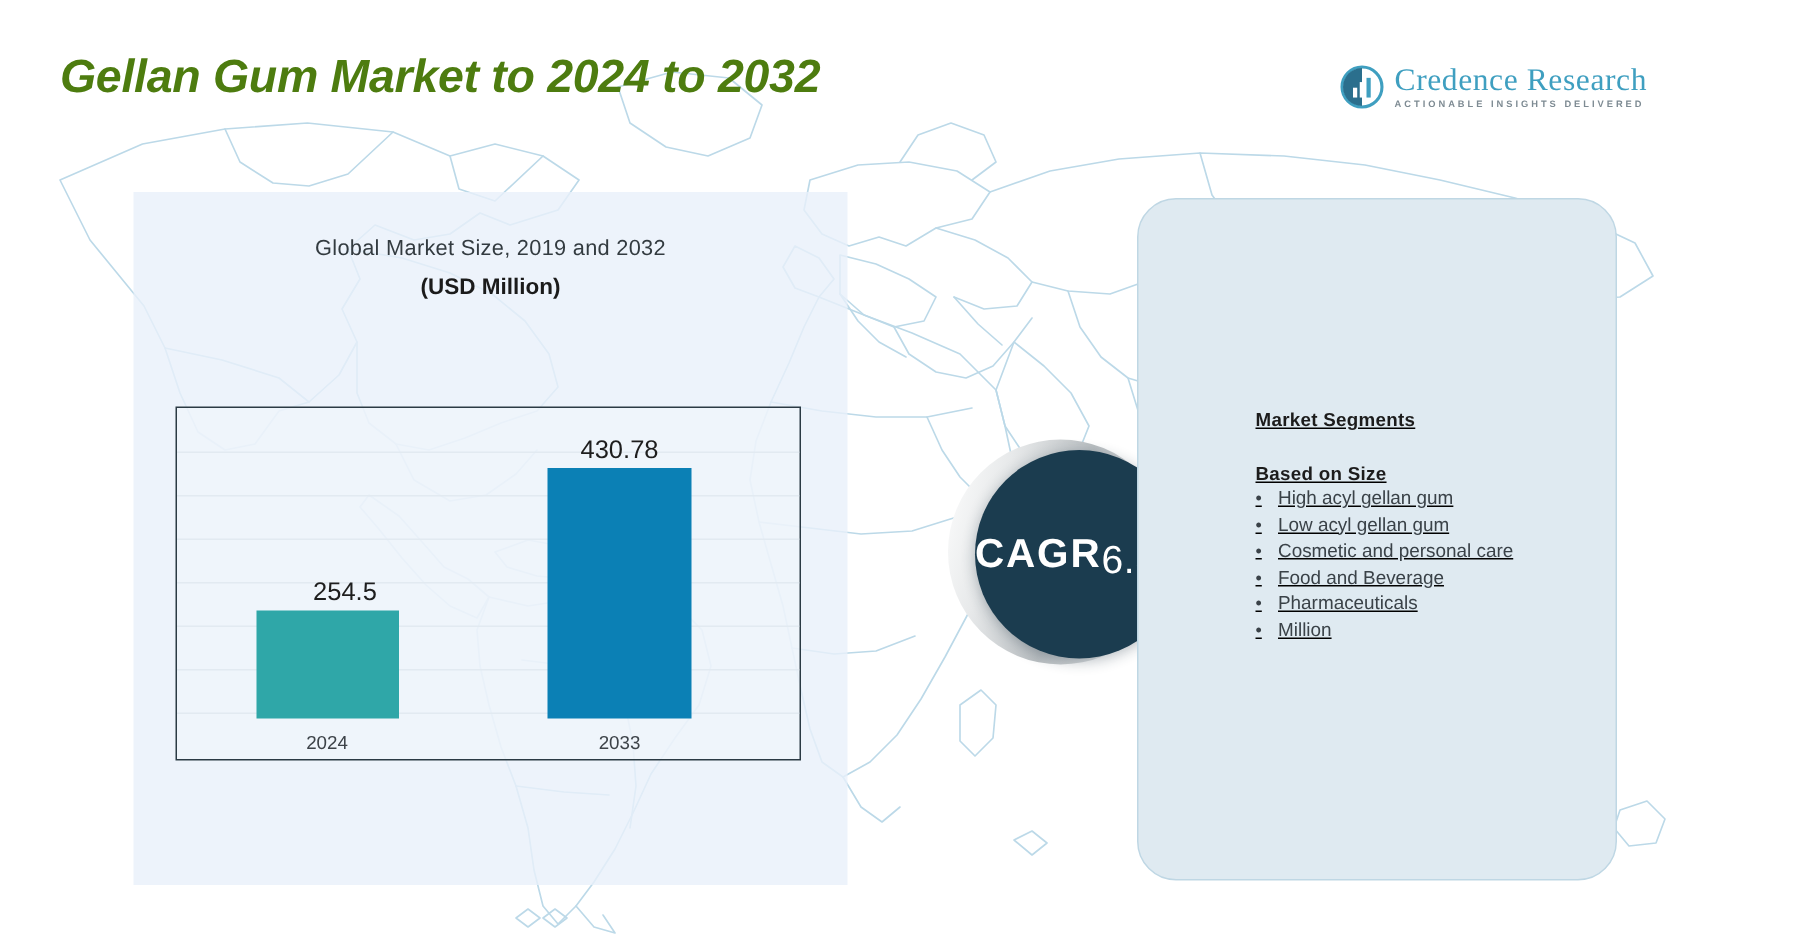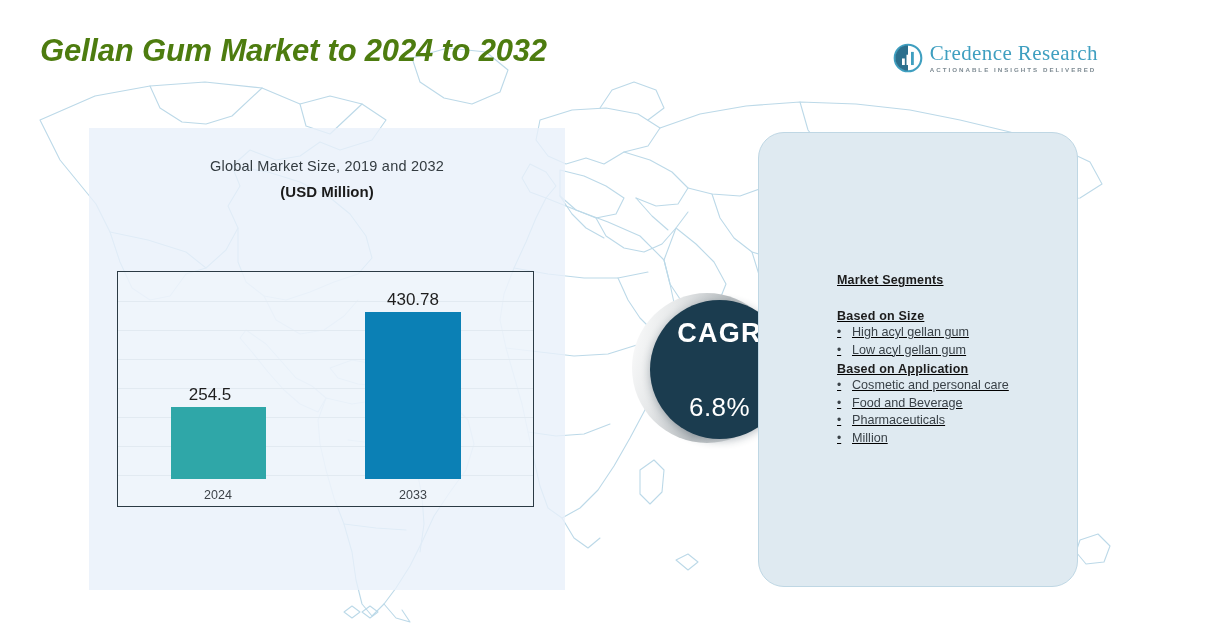--- a/index.html
+++ b/index.html
@@ -80,21 +80,21 @@
   }
   .bar {
     position:absolute; bottom:27px;
   }
   #bar-2024 { left:53px;  width:95px;  height:72px;  background:#2fa7a8; }
   #bar-2032 { left:247px; width:96px;  height:167px; background:#0b80b5; }
   .bar-value {
     position:absolute;
     font-size:17px; color:#1e1e1e; text-align:center;
   }
-  #value-2024 { left:32px;  width:120px; bottom:101px;margin-top:16px; }
+  #value-2024 { left:52px;  width:120px; bottom:101px;margin-top:16px; }
   #value-2032 { left:234px; width:122px; bottom:196px; }
   .cat-label {
     position:absolute; bottom:4px;
     font-size:12.5px; color:#3d4349; text-align:center;
   }
   #cat-2024 { left:40px;  width:120px; }
   #cat-2032 { left:234px; width:122px; }
 
   
   #cagr-wrap {
@@ -103,24 +103,23 @@
   }
   #cagr-ring {
     position:absolute; left:0; top:5px;
     width:150px; height:150px; border-radius:50%;
     background:linear-gradient(105deg,#ffffff 0%,#e7e9ea 24%,#b9bec1 52%,#dfe2e3 74%,#f6f7f7 100%);
   }
   #cagr-circle {
     position:absolute; left:18px; top:12px;
     width:139px; height:139px; border-radius:50%;
     background:#1b3c4f;
-    display:flex; flex-direction:column;
-    align-items:center; justify-content:center;
+    display:flex; flex-direction:row;
+    align-items:center; 
     box-shadow:0 2px 9px rgba(30,50,65,.32);
-    gap:40px;
   }
   #cagr-label {
     color:#ffffff; font-size:27px; font-weight:bold;
     letter-spacing:1.2px; line-height:1;
   }
   #cagr-value {
     color:#ffffff; font-size:26px; letter-spacing:.4px;
     line-height:1; margin-top:7px;
   }
 
@@ -292,21 +291,20 @@
     <div class="seg-group-title" id="seg-type-title">Based on Size</div>
     <div class="seg-item">
       <span class="seg-bullet">•</span>
       <span>High acyl gellan gum</span>
     </div>
     <div class="seg-item">
       <span class="seg-bullet">•</span>
       <span>Low acyl gellan gum</span>
     </div>
 
-    <div class="seg-group-title">Based on Application</div>
     <div class="seg-item">
       <span class="seg-bullet">•</span>
       <span>Cosmetic and personal care</span>
     </div>
     <div class="seg-item">
       <span class="seg-bullet">•</span>
       <span>Food and Beverage</span>
     </div>
     <div class="seg-item">
       <span class="seg-bullet">•</span>

